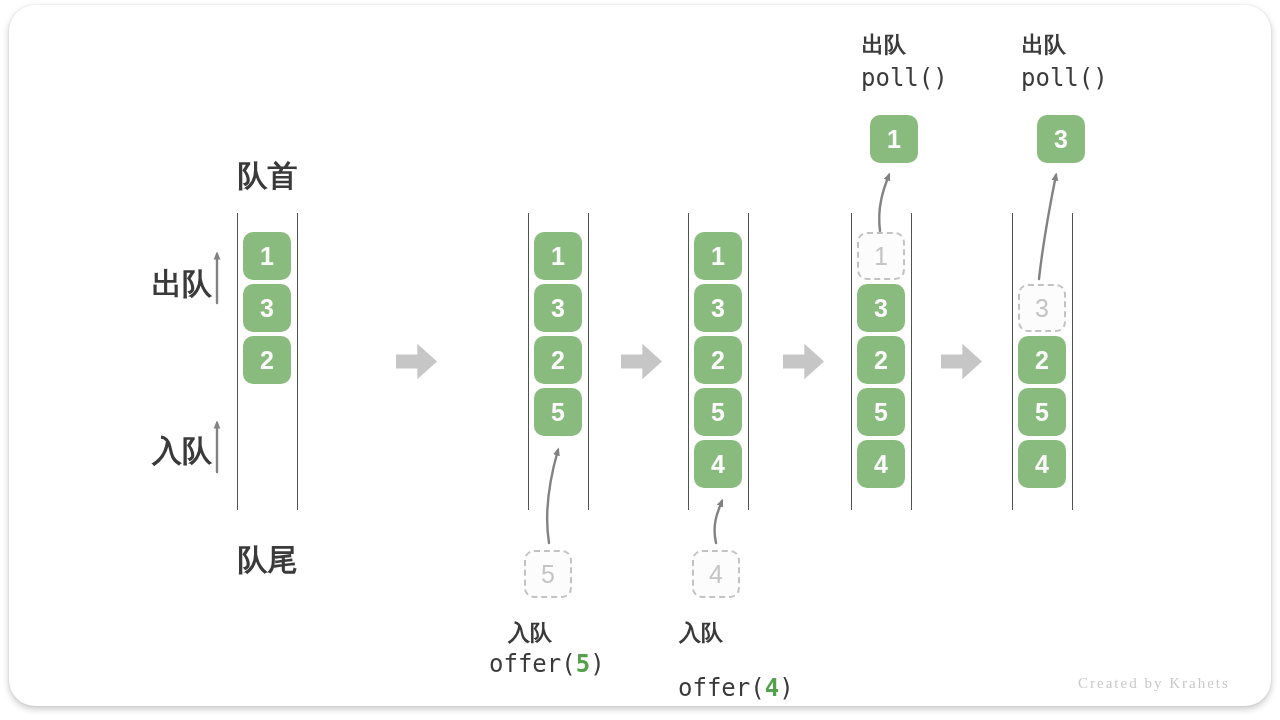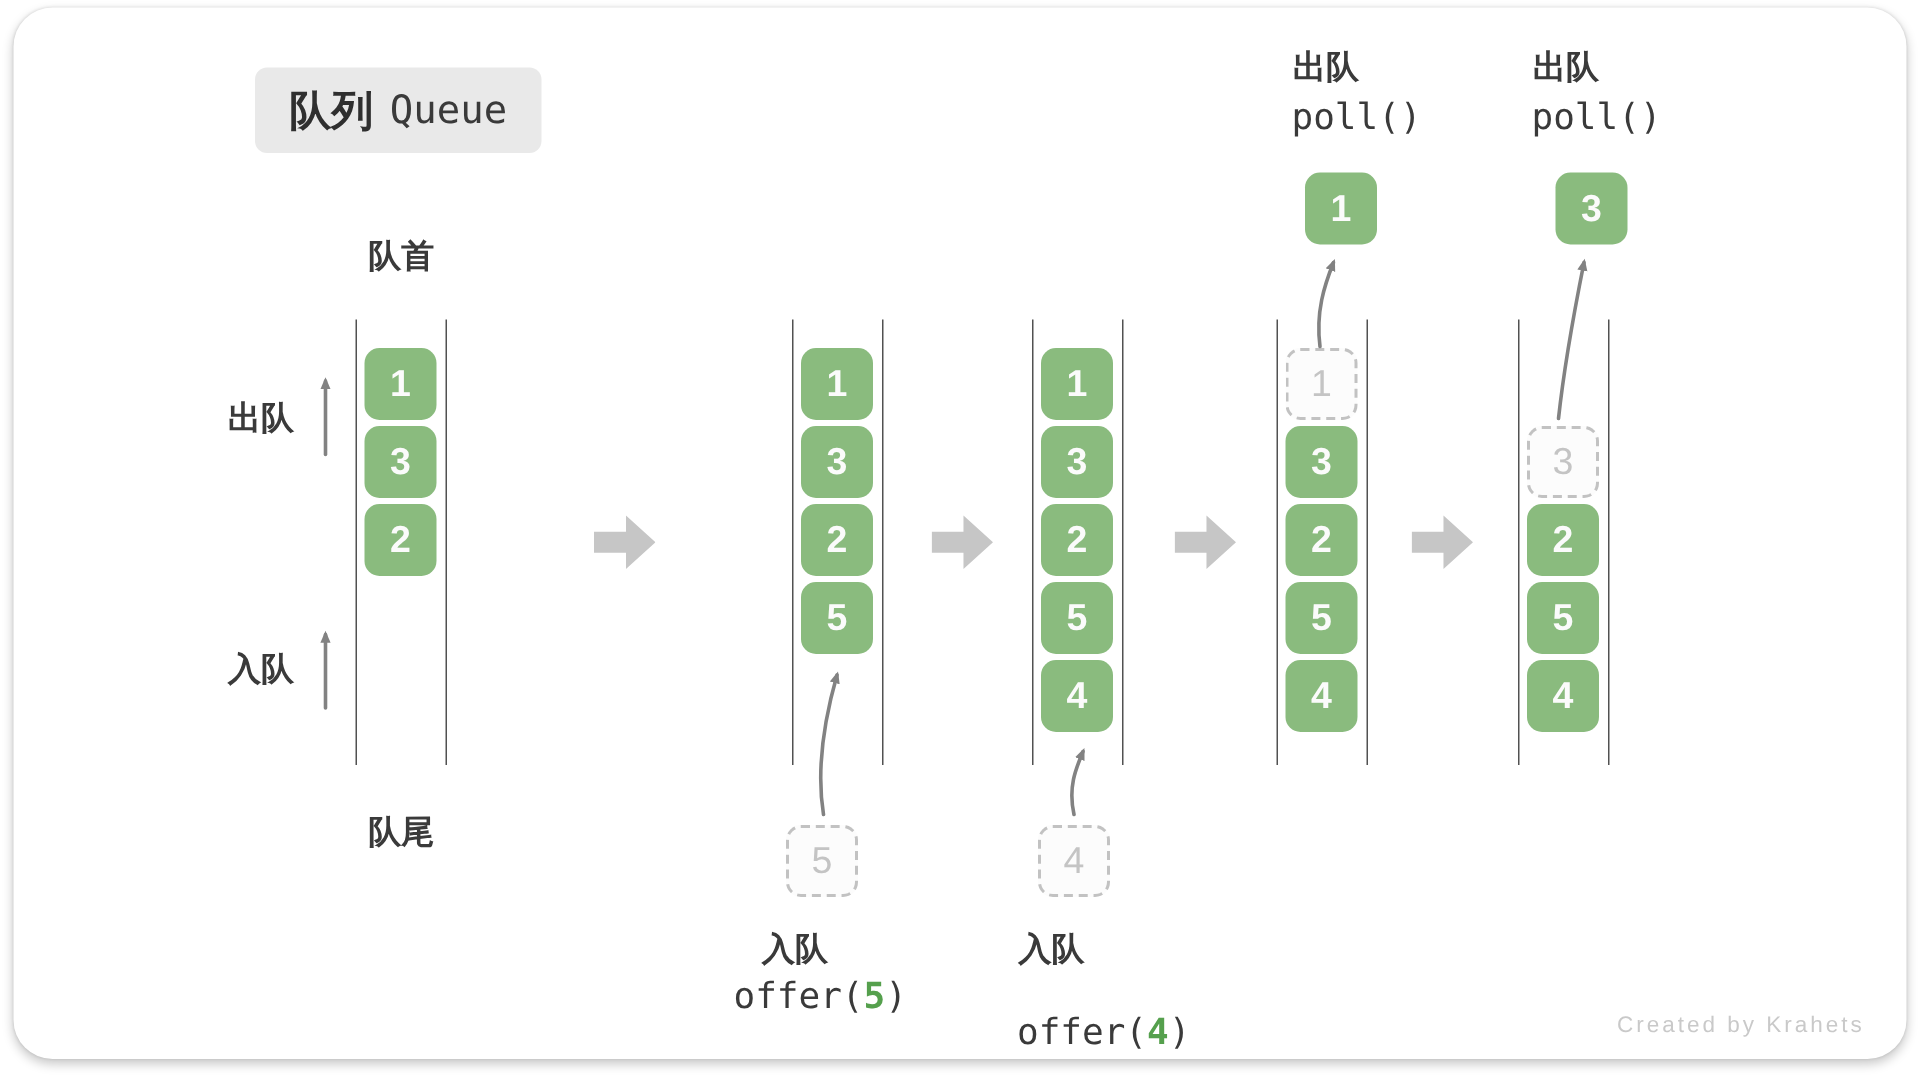--- a/index.html
+++ b/index.html
@@ -14,21 +14,21 @@
   .abs { position: absolute; }
 
   .title-badge {
     left: 170px; top: 45px; width: 191px; height: 57px;
     background: #e9e9e9; border-radius: 8px;
     display: flex; align-items: center; justify-content: center; gap: 11px;
   }
   .title-zh { font-size: 28px; font-weight: 700; color: #2f2f2f; }
   .title-en { font-family: "DejaVu Sans Mono", monospace; font-size: 26px; color: #3a3a3a; }
 
-  .cn-label { font-size: 22px; font-weight: 700; color: #3a3a3a; white-space: nowrap; }
+  .cn-label { font-size: 30px; font-weight: 700; color: #3a3a3a; white-space: nowrap; }
   .col-caption { width: 61px; text-align: center; }
 
   .queue-col {
     top: 213px; width: 61px; height: 297px;
     border-left: 1.5px solid #515151; border-right: 1.5px solid #515151;
   }
 
   .qbox {
     width: 48px; height: 48px; border-radius: 10px;
     background: #8abb7e;
@@ -49,36 +49,32 @@
 
   .op-label { font-size: 22px; font-weight: 700; color: #3a3a3a; white-space: nowrap; }
   .op-code {
     font-family: "DejaVu Sans Mono", monospace; font-size: 24px; color: #3a3a3a;
     white-space: nowrap;
   }
   .op-arg { color: #55a04d; font-weight: 700; }
 
   .watermark {
     left: 1078px; top: 675px;
-    font-family: Liberation Sans, sans-serif; font-size: 15px;
+    font-family: Liberation Serif, serif; font-size: 15px;
     color: #c9c9c9; letter-spacing: 2px;
   }
 
   svg.overlay { position: absolute; left: 0; top: 0; pointer-events: none; }
 </style>
 </head>
 <body>
 
 <div class="stage">
   <div class="card abs"></div>
 
-  <div class="title-badge abs">
-    <span class="title-zh">队列</span>
-    <span class="title-en">Queue</span>
-  </div>
 
   <div class="abs cn-label col-caption" style="left:237px; top:156px;">队首</div>
   <div class="abs cn-label col-caption" style="left:237px; top:540px;">队尾</div>
 
   <div class="abs cn-label" style="left:152px; top:264px;">出队</div>
   <div class="abs cn-label" style="left:152px; top:431px;">入队</div>
 
   <div class="abs queue-col" style="left:237px;"></div>
   <div class="abs queue-col" style="left:528px;"></div>
   <div class="abs queue-col" style="left:688px;"></div>

